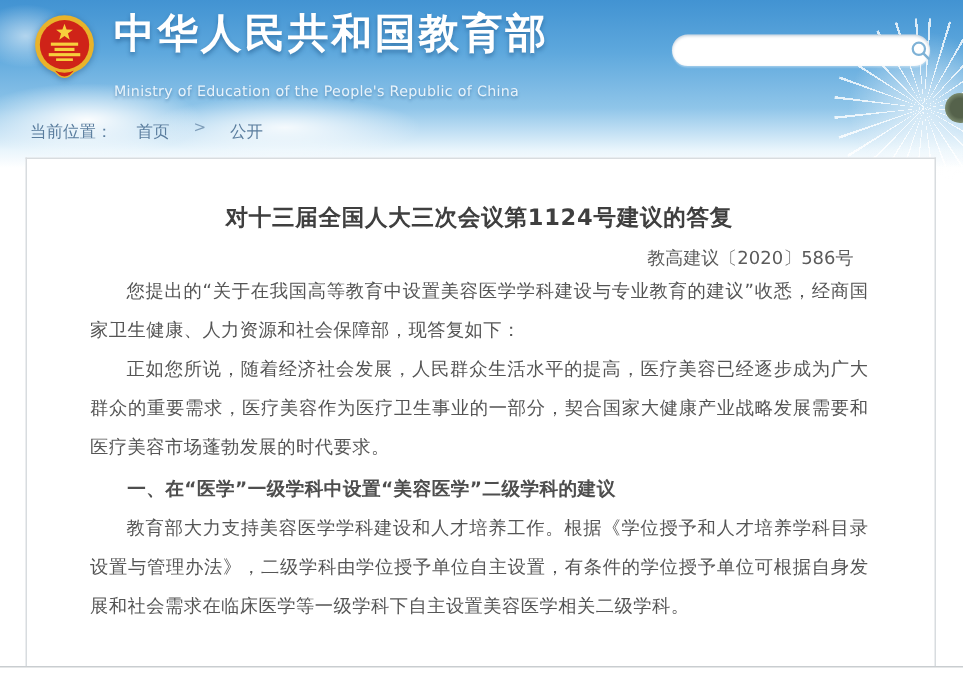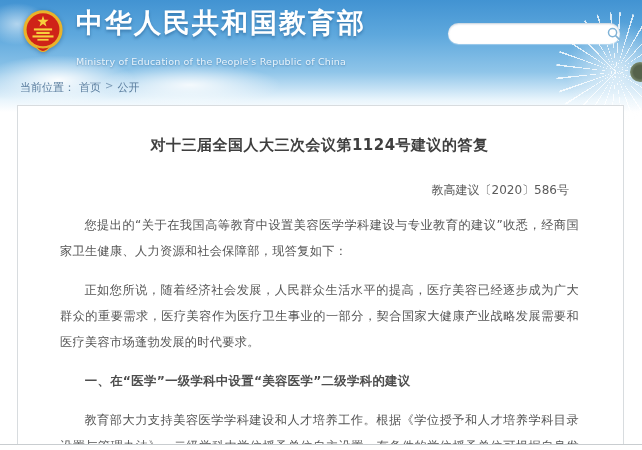--- a/index.html
+++ b/index.html
@@ -50,44 +50,44 @@
   }
   .search-input {
     flex:1; border:none; outline:none; background:transparent;
     font-size:11px; color:#44688a; padding:0 4px 0 12px;
   }
   .search-btn { border:none; background:transparent; cursor:pointer; width:24px; height:21px;
     display:flex; align-items:center; justify-content:center; padding:0; }
   
   .breadcrumb {
     position:absolute; left:20px; top:80px; font-size:11px; color:#5a7d9e;
-    display:flex; align-items:flex-start; gap:4px;
+    display:flex; align-items:flex-start; gap:16px;
   }
   .breadcrumb a { color:#5a7d9e; text-decoration:none; cursor:pointer; }
   .crumb-sep { color:#7d9cb8; font-size:10px; }
   
   .doc-panel {
     position:absolute; left:17px; right:18px; top:105px; height:400px;
     background:#fff; border:1px solid #d8dcdf; border-bottom:none;
     padding:20px 44px 0 42px;
   }
   .doc-title {
     margin-top:10px; text-align:center; font-size:15px; font-weight:bold;
     color:#3f3f3f; letter-spacing:.5px;
   }
   .doc-number {
-    margin-top:27px; text-align:right; font-size:12px; color:#5b5b5b; padding-right:10px;
+    margin-top:9px; text-align:right; font-size:12px; color:#5b5b5b; padding-right:10px;
   }
   .doc-para {
-    margin-top:13px; font-size:12.2px; color:#555; line-height:26px;
+    font-size:12.2px; color:#555; line-height:26px;
     text-indent:2em; text-align:justify; letter-spacing:.3px;
   }
   .doc-para.first { }
   .doc-section {
-    margin-top:13px; font-size:12.4px; font-weight:bold; color:#4e4e4e;
+    margin-top:2px; font-size:12.4px; font-weight:bold; color:#4e4e4e;
     line-height:26px; text-indent:2em; letter-spacing:.3px;
   }
   
   .bottom-line { position:absolute; left:0; right:0; top:444px; border-top:1px solid #c9cdd0; background:#fff; height:6px; }
   .watermark {
     position:absolute; right:2px; bottom:2px; font-size:13px; font-weight:bold; color:#fff;
     letter-spacing:1px; z-index:5;
     text-shadow:-1px -1px 0 #1a1a1a, 1px -1px 0 #1a1a1a, -1px 1px 0 #1a1a1a, 1px 1px 0 #1a1a1a, 0 0 3px #000;
   }
 </style>

